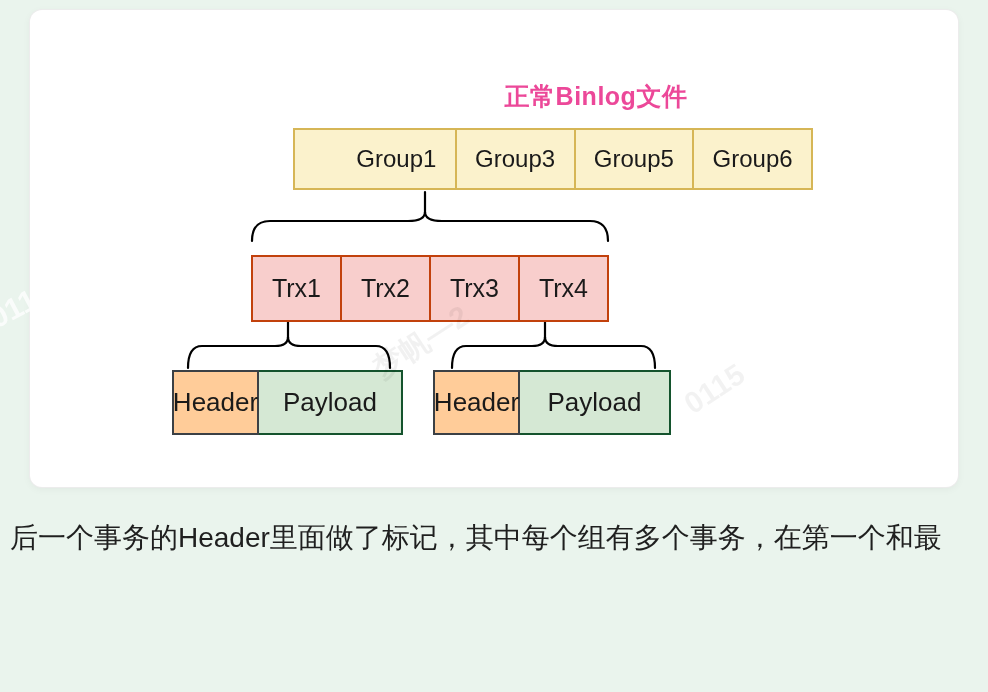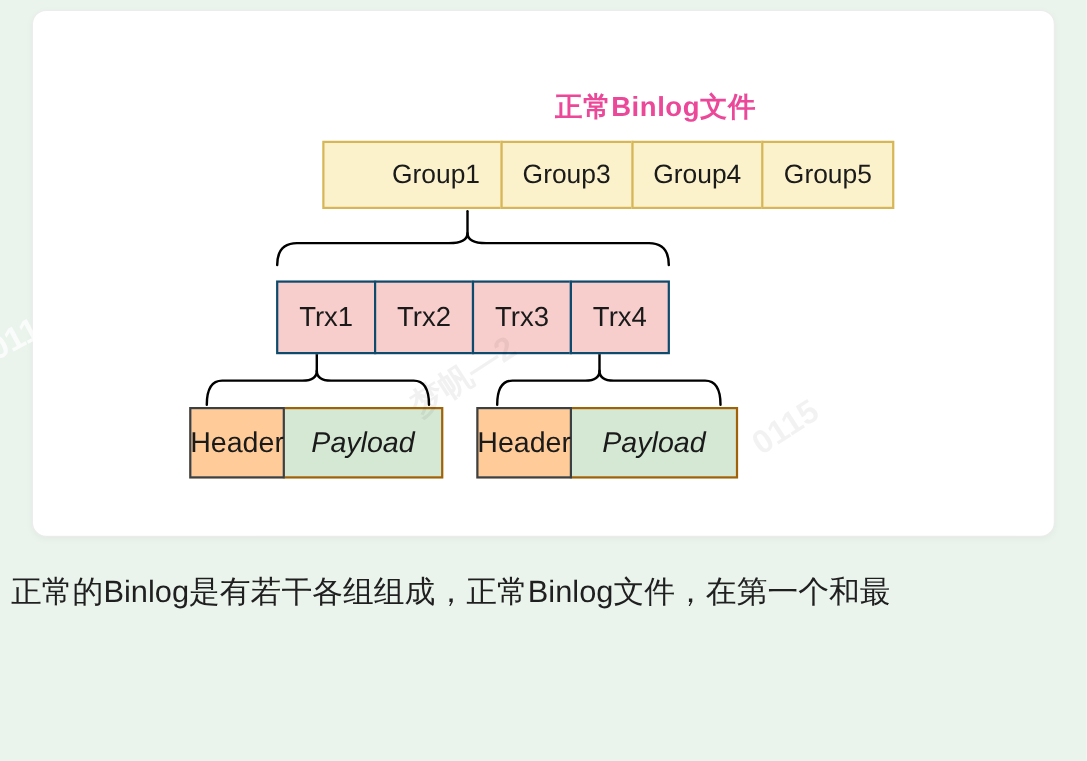--- a/index.html
+++ b/index.html
@@ -45,47 +45,46 @@
     background: #FBF2CC;
     border: 2px solid #D6B656;
     margin-left: -2px;
     font-size: 24px;
   }
   .group-cell:first-child { margin-left: 0; padding-left: 43px; }
 
   .trx-row { left: 221px; top: 245px; width: 358px; height: 67px; }
   .trx-cell {
     background: #F8CECC;
-    border: 2px solid #0c4a6e;
+    border: 2px solid #c2410c;
     margin-left: -2px;
     font-size: 25px;
   }
   .trx-cell:first-child { margin-left: 0; }
 
   .hp-pair { position: absolute; top: 360px; height: 65px; display: flex; }
   .hp-pair.pair1 { left: 142px; }
   .hp-pair.pair2 { left: 403px; }
   .hp-header {
     width: 87px;
     background: #FFCC99;
     border: 2px solid #3B4045;
     display: flex; align-items: center; justify-content: center;
     font-size: 26px;
     white-space: nowrap;
     z-index: 2;
   }
   .hp-payload {
     width: 146px;
     background: #D5E8D4;
-    border: 2px solid #a16207;
+    border: 2px solid #14532d;
     margin-left: -2px;
     display: flex; align-items: center; justify-content: center;
     font-size: 26px;
     white-space: nowrap;
-    font-style: italic;
   }
   .pair2 .hp-payload { width: 153px; }
 
   .brace-layer { position: absolute; inset: 0; width: 928px; height: 477px; pointer-events: none; }
 
   .watermark {
     position: absolute;
     font-size: 30px;
     font-weight: 700;
     pointer-events: none;
@@ -109,22 +108,22 @@
 
 <div class="page">
 
   <div class="card">
 
     <div class="diagram-title">正常Binlog文件</div>
 
     <div class="row group-row">
       <div class="cell group-cell">Group1</div>
       <div class="cell group-cell">Group3</div>
-      <div class="cell group-cell">Group4</div>
       <div class="cell group-cell">Group5</div>
+      <div class="cell group-cell">Group6</div>
     </div>
 
     <svg class="brace-layer" viewBox="0 0 928 477" xmlns="http://www.w3.org/2000/svg" fill="none" stroke="#000000" stroke-width="2.2" stroke-linecap="round" stroke-linejoin="round">
 
       <path d="M 395 182 L 395 203"></path>
 
       <path d="M 222 231 Q 222 211 240 211 L 378 211 Q 395 211 395 202 Q 395 211 412 211 L 560 211 Q 578 211 578 231"></path>
 
       <path d="M 258 312 L 258 328"></path>
 
@@ -152,16 +151,16 @@
       <div class="hp-payload">Payload</div>
     </div>
 
   </div>
 
   <div class="watermark wm1">0115</div>
   <div class="watermark wm2">梦帆—2</div>
   <div class="watermark wm3">0115</div>
 
   <div class="caption">
-    <div>正常的Binlog是有若干各组组成，正常Binlog文件，在第一个和最</div>
+    <div>后一个事务的Header里面做了标记，其中每个组有多个事务，在第一个和最</div>
   </div>
 
 </div>
 
 </body></html>

